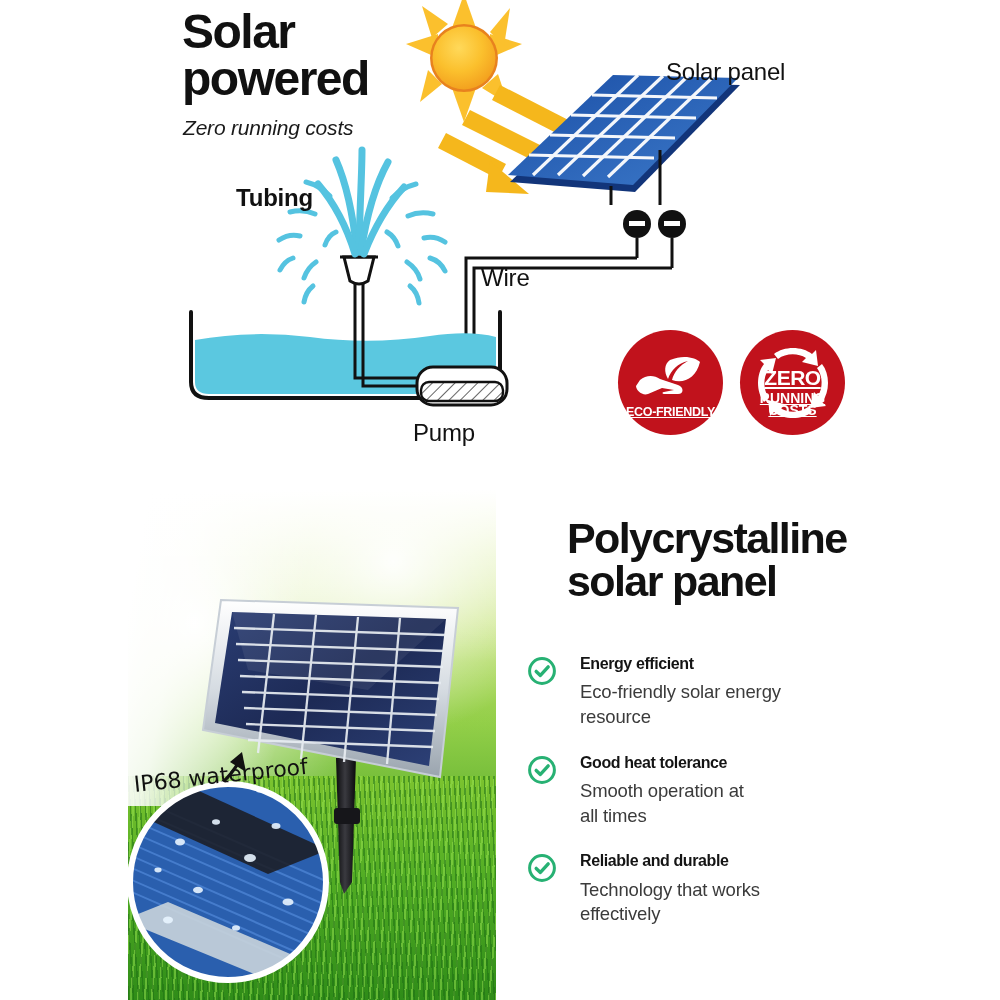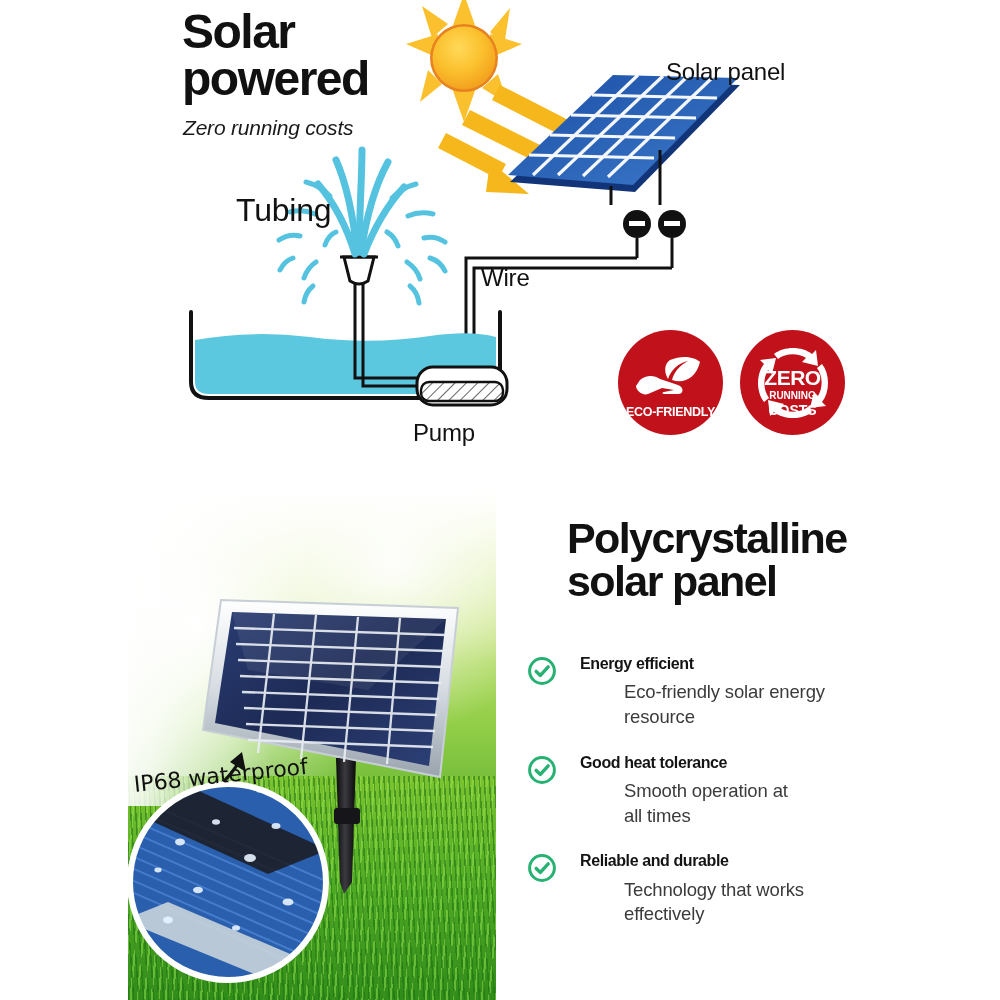--- a/index.html
+++ b/index.html
@@ -25,42 +25,42 @@
     position: absolute; left: 183px; top: 116px;
     font-size: 21px; color: #1a1a1a; letter-spacing: -0.2px; font-style: italic;
   }
 
   
   .sun-wrap { position: absolute; left: 398px; top: -8px; width: 160px; height: 148px; }
 
   
   .lbl { position: absolute; color: #111; font-size: 23px; letter-spacing: -0.2px; }
   .lbl-solar-panel { left: 666px; top: 58px; font-size: 24px; }
-  .lbl-tubing { left: 236px; top: 192px; font-size: 32px; }
+  .lbl-tubing { left: 236px; top: 184px; font-size: 24px; font-weight: bold; }
   .lbl-wire { left: 481px; top: 264px; font-size: 24px; }
   .lbl-pump { left: 413px; top: 419px; font-size: 24px; }
 
   .diagram { position: absolute; left: 0; top: 0; width: 1000px; height: 490px; }
 
   
   .badges { position: absolute; left: 618px; top: 330px; width: 240px; height: 108px; }
   .badge { position: absolute; top: 0; width: 105px; height: 105px; }
   .badge.eco { left: 0; }
   .badge.zero { left: 122px; }
   .badge-circle {
     position: absolute; inset: 0; border-radius: 50%;
     background: var(--badge-red, #C1121C);
   }
   .badge-text {
     position: absolute; left: 0; width: 100%;
-    text-align: center; color: #fff; font-weight: 700;
+    text-align: center; color: #fff; font-weight: 700; text-decoration: underline;
   }
   .eco-label { bottom: 16px; font-size: 12.5px; letter-spacing: -0.3px; margin-top: 11px; }
   .zero-word { top: 36px; font-size: 21px; letter-spacing: -0.5px; }
-  .zero-sub1 { top: 60px; font-size: 10px; letter-spacing: 0px; }
+  .zero-sub1 { top: 60px; font-size: 14px; letter-spacing: 0px; }
   .zero-sub2 { top: 72px; font-size: 14px; letter-spacing: 0px; }
 
   
   .bottom { position: absolute; left: 0; top: 490px; width: 1000px; height: 510px; }
 
   .photo {
     position: absolute; left: 128px; top: 0; width: 368px; height: 510px;
     overflow: hidden;
   }
   .photo-bg {
@@ -102,21 +102,21 @@
   }
   .feature-list { position: absolute; left: 527px; top: 165px; width: 420px; }
   .feature { position: relative; margin-bottom: 24px; padding-left: 53px; }
   .feature .chk { position: absolute; left: 0; top: 1px; width: 30px; height: 30px; }
   .feature .f-title {
     font-size: 16px; font-weight: 700; color: #141414; letter-spacing: -0.4px;
     line-height: 1.15;
   }
   .feature .f-desc {
     margin-top: 7px; font-size: 18.5px; color: #3b3b3b;
-    line-height: 1.33; letter-spacing: -0.15px; white-space: pre-line; margin-left: 44px;
+    line-height: 1.33; letter-spacing: -0.15px; white-space: pre-line;
   }
 </style>
 </head>
 <body>
 
 <div class="page">
 
   <div class="top">
 
     <div class="headline">

